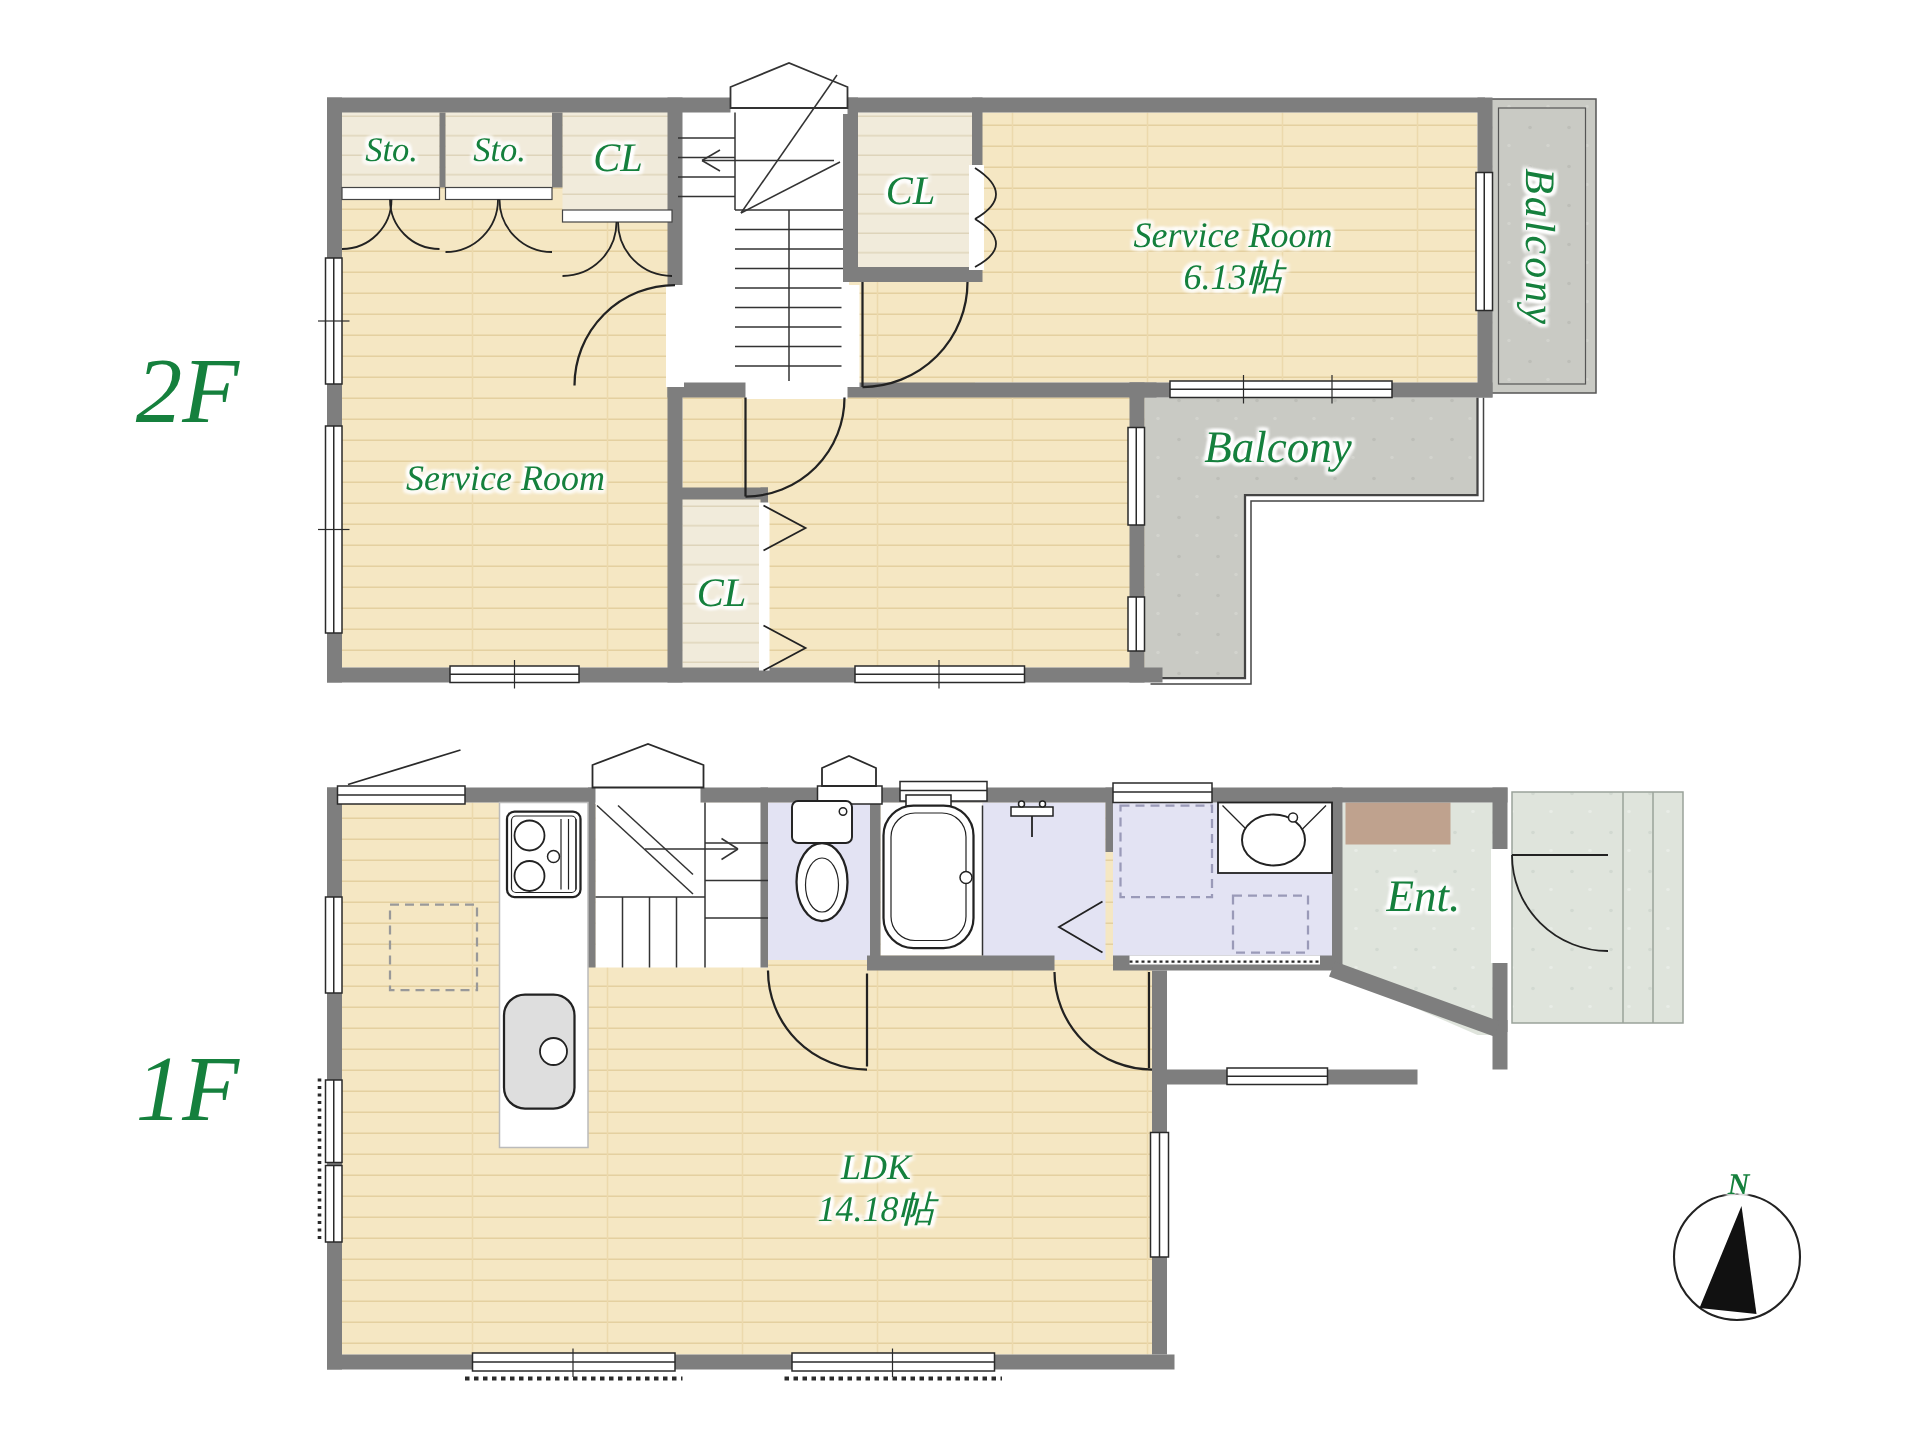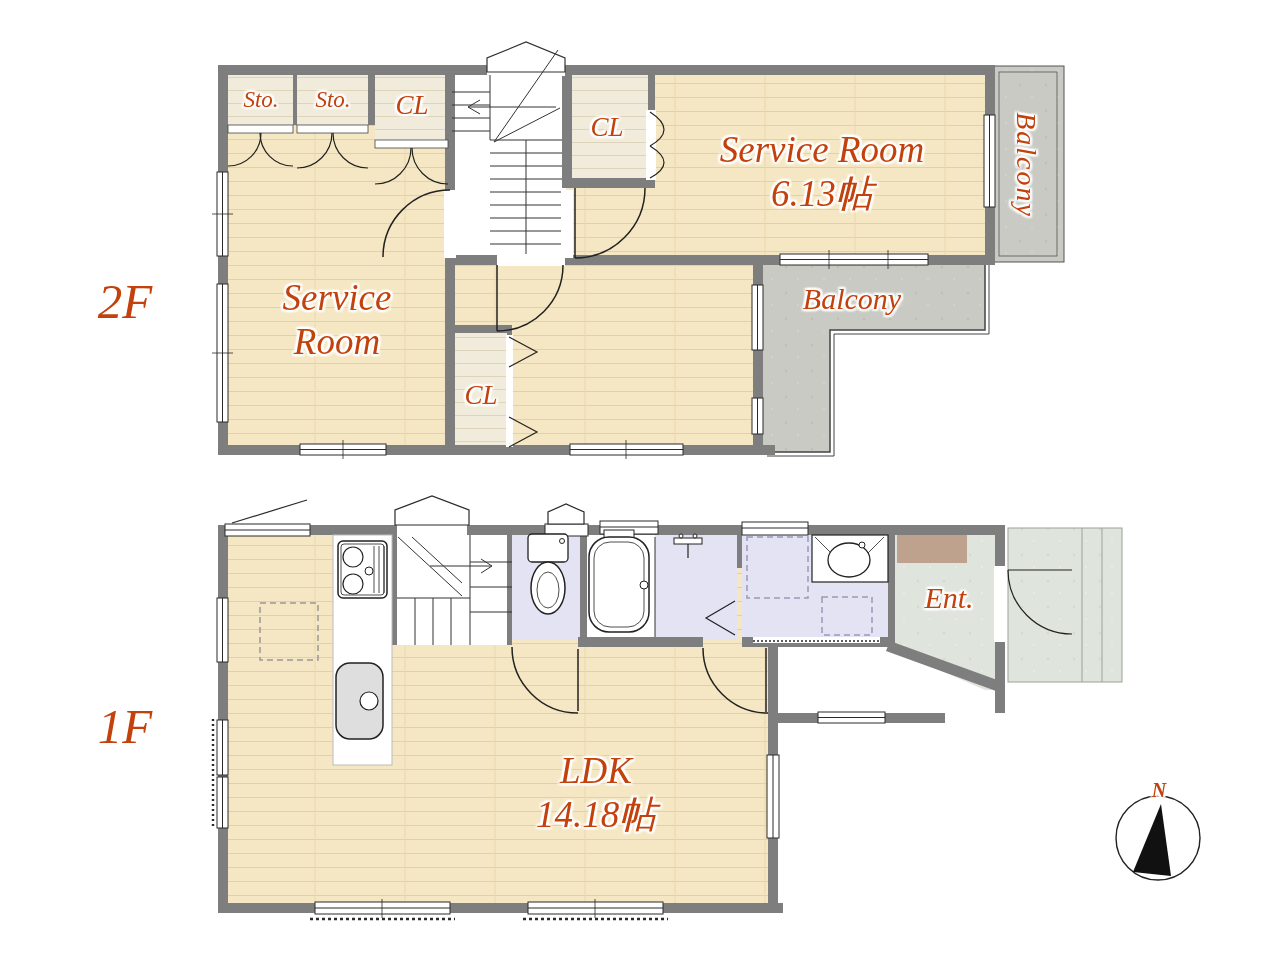--- a/index.html
+++ b/index.html
@@ -1,24 +1,24 @@
 <!DOCTYPE html>
 <html><head>
 <meta charset="utf-8">
 <style>
   html,body{margin:0;padding:0;background:#fff;}
   .plan{position:relative;width:1280px;height:960px;background:#ffffff;overflow:hidden;
         font-family:"Liberation Serif","DejaVu Serif",serif;}
   .plan svg{position:absolute;left:0;top:0;}
-  .lbl{position:absolute;transform:translate(-50%,-50%);color:#c2410c;font-style:italic;
+  .lbl{position:absolute;transform:translate(-50%,-50%);color:#15803d;font-style:italic;
        white-space:nowrap;text-align:center;line-height:1.18;
        text-shadow:-2px 0 2px #fff,2px 0 2px #fff,0 -2px 2px #fff,0 2px 2px #fff,
                    -2px -2px 2px #fff,2px 2px 2px #fff,-2px 2px 2px #fff,2px -2px 2px #fff;}
-  .floor-big{font-size:49px;margin-top:40px;}
-  .room{font-size:37px;}
+  .floor-big{font-size:62px;}
+  .room{font-size:24px;}
   .room-sm{font-size:27px;}
   .sto{font-size:23px;}
   .wrapname{white-space:normal;width:200px;}
   .vert{writing-mode:vertical-rl;font-size:28px;letter-spacing:2px;}
   .north{font-size:20px;font-weight:bold;}
   .ent-lbl{font-size:30px;}
 </style>
 </head>
 <body>
 
@@ -330,21 +330,21 @@
 <div class="lbl room" style="left:337px;top:320px;">
   <div class="wrapname">Service Room</div>
 </div>
 <div class="lbl room" style="left:822px;top:172px;">
   <div>Service Room</div>
   <div>6.13帖</div>
 </div>
 <div class="lbl vert" style="left:1026px;top:165px;">Balcony</div>
 <div class="lbl ent-lbl" style="left:852px;top:299px;">Balcony</div>
 
-<div class="lbl floor-big" style="left:125px;top:687px;font-style:italic;">1F</div>
+<div class="lbl floor-big" style="left:125px;top:727px;font-style:italic;">1F</div>
 <div class="lbl ent-lbl" style="left:949px;top:598px;">Ent.</div>
-<div class="lbl room" style="left:596px;top:793px;">
+<div class="lbl room" style="left:584px;top:793px;">
   <div>LDK</div>
   <div>14.18帖</div>
 </div>
 <div class="lbl north" style="left:1159px;top:791px;">N</div>
 
 </div>
 
 </body></html>

